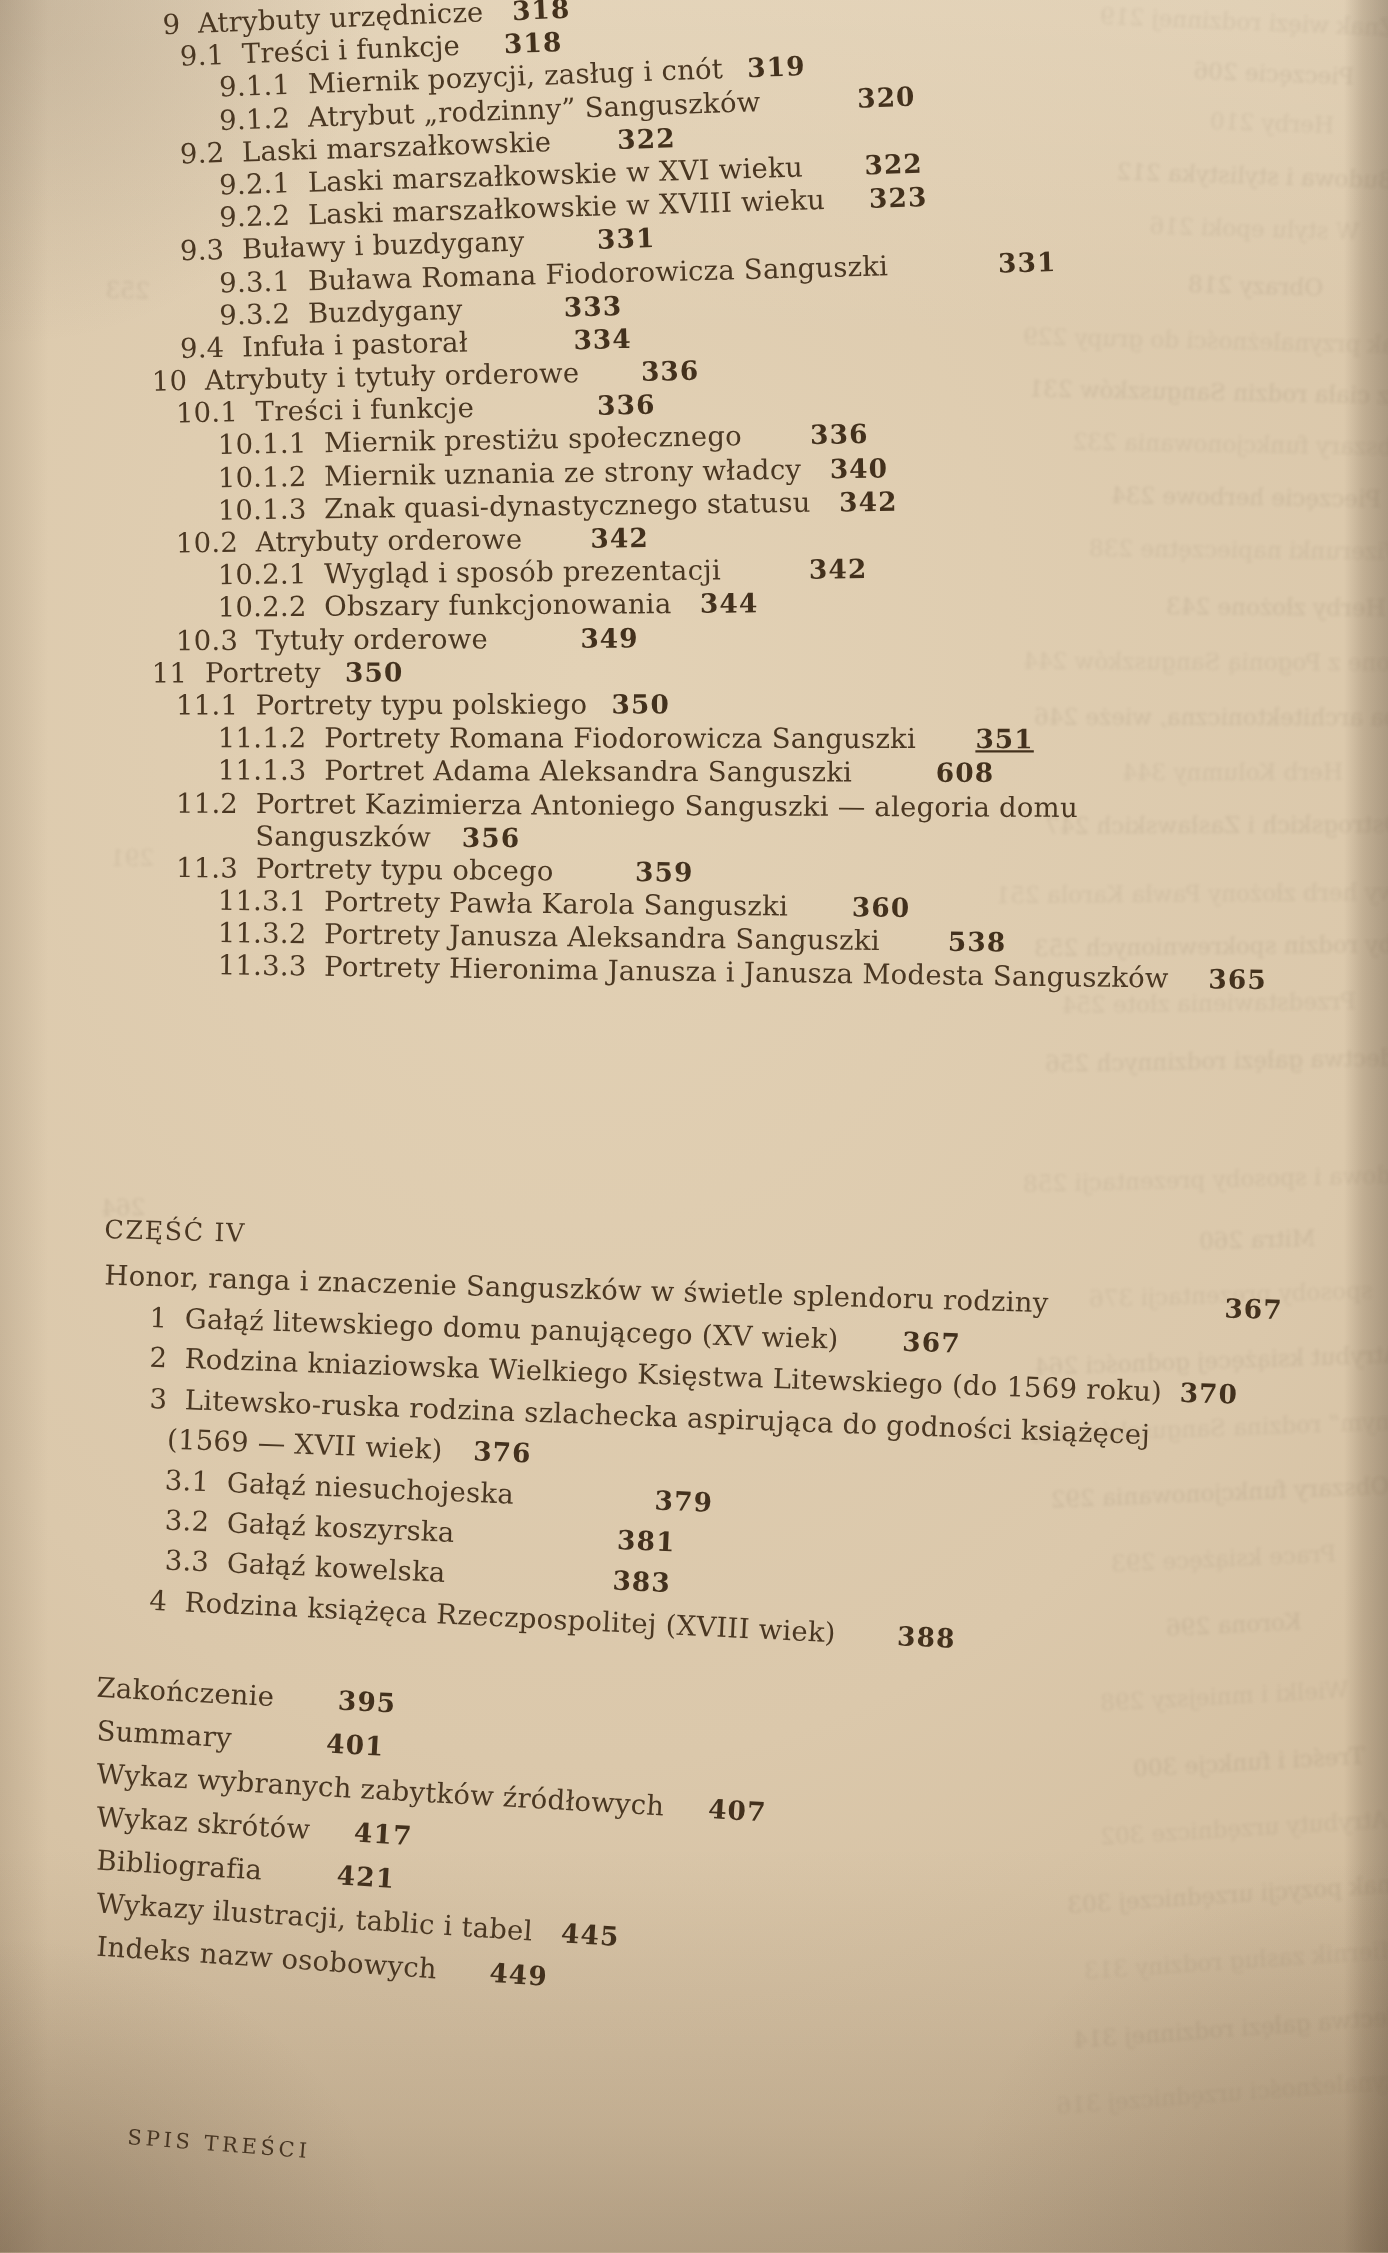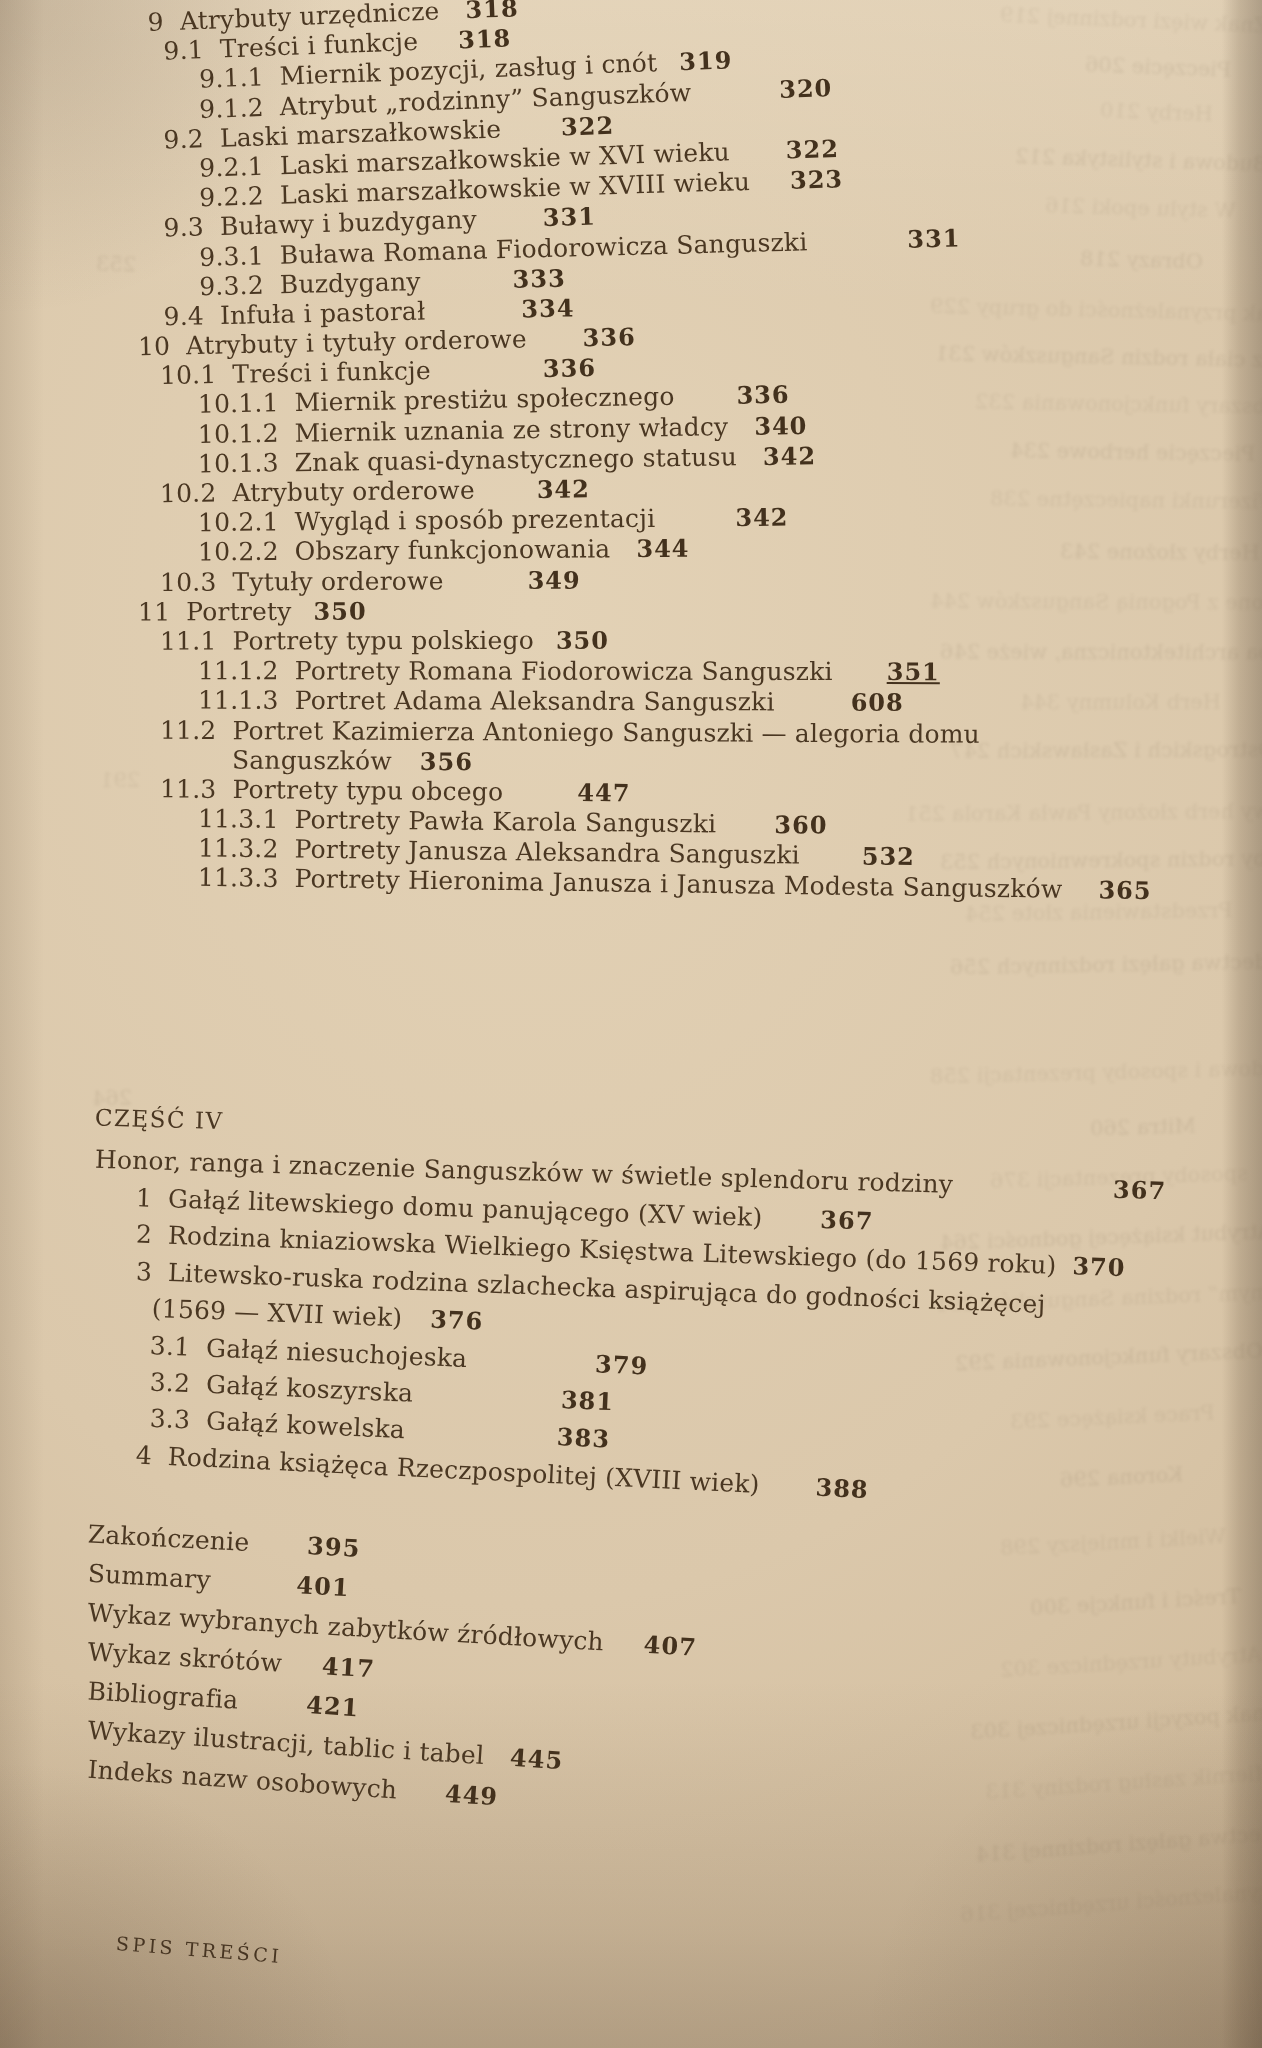--- a/index.html
+++ b/index.html
@@ -110,23 +110,23 @@
       <div class="row lvl2" style="transform: rotate(-0.65deg);"><span class="num">10.2</span><span class="t">Atrybuty orderowe</span><span class="pg" style="margin-left: 62px;">342</span></div>
       <div class="row lvl3" style="transform: rotate(-0.54deg);"><span class="num">10.2.1</span><span class="t">Wygląd i sposób prezentacji</span><span class="pg" style="margin-left: 80px;">342</span></div>
       <div class="row lvl3" style="transform: rotate(-0.44deg);"><span class="num">10.2.2</span><span class="t">Obszary funkcjonowania</span><span class="pg" style="margin-left: 26px;">344</span></div>
       <div class="row lvl2" style="transform: rotate(-0.34deg);"><span class="num">10.3</span><span class="t">Tytuły orderowe</span><span class="pg" style="margin-left: 84px;">349</span></div>
       <div class="row lvl1" style="transform: rotate(-0.23deg);"><span class="num">11</span><span class="t">Portrety</span><span class="pg" style="margin-left: 22px;">350</span></div>
       <div class="row lvl2" style="transform: rotate(-0.13deg);"><span class="num">11.1</span><span class="t">Portrety typu polskiego</span><span class="pg" style="margin-left: 22px;">350</span></div>
       <div class="row lvl3" style="transform: rotate(0.07deg);"><span class="num">11.1.2</span><span class="t">Portrety Romana Fiodorowicza Sanguszki</span><span class="pg" style="margin-left: 54px; text-decoration: underline;">351</span></div>
       <div class="row lvl3" style="transform: rotate(0.18deg);"><span class="num">11.1.3</span><span class="t">Portret Adama Aleksandra Sanguszki</span><span class="pg" style="margin-left: 76px;">608</span></div>
       <div class="row lvl2" style="transform: rotate(0.28deg);"><span class="num">11.2</span><span class="t">Portret Kazimierza Antoniego Sanguszki — alegoria domu</span></div>
       <div class="row cont2" style="transform: rotate(0.38deg);"><span class="t">Sanguszków</span><span class="pg" style="margin-left: 28px;">356</span></div>
-      <div class="row lvl2" style="transform: rotate(0.49deg);"><span class="num">11.3</span><span class="t">Portrety typu obcego</span><span class="pg" style="margin-left: 74px;">447</span></div>
+      <div class="row lvl2" style="transform: rotate(0.49deg);"><span class="num">11.3</span><span class="t">Portrety typu obcego</span><span class="pg" style="margin-left: 74px;">359</span></div>
       <div class="row lvl3" style="transform: rotate(0.59deg);"><span class="num">11.3.1</span><span class="t">Portrety Pawła Karola Sanguszki</span><span class="pg" style="margin-left: 58px;">360</span></div>
-      <div class="row lvl3" style="transform: rotate(0.69deg);"><span class="num">11.3.2</span><span class="t">Portrety Janusza Aleksandra Sanguszki</span><span class="pg" style="margin-left: 62px;">532</span></div>
+      <div class="row lvl3" style="transform: rotate(0.69deg);"><span class="num">11.3.2</span><span class="t">Portrety Janusza Aleksandra Sanguszki</span><span class="pg" style="margin-left: 62px;">538</span></div>
       <div class="row lvl3" style="transform: rotate(0.8deg);"><span class="num">11.3.3</span><span class="t">Portrety Hieronima Janusza i Janusza Modesta Sanguszków</span><span class="pg" style="margin-left: 36px;">365</span></div>
     </div>
 
   <div class="block" id="blk-p4">
     <div class="row head kicker" style="transform: rotate(1.51deg);">
       <span class="t">CZĘŚĆ IV</span>
     </div>
     <div class="row head headline" style="transform: rotate(1.68deg);">
       <span class="t">Honor, ranga i znaczenie Sanguszków w świetle splendoru rodziny</span><span class="pg">367</span>
     </div>

